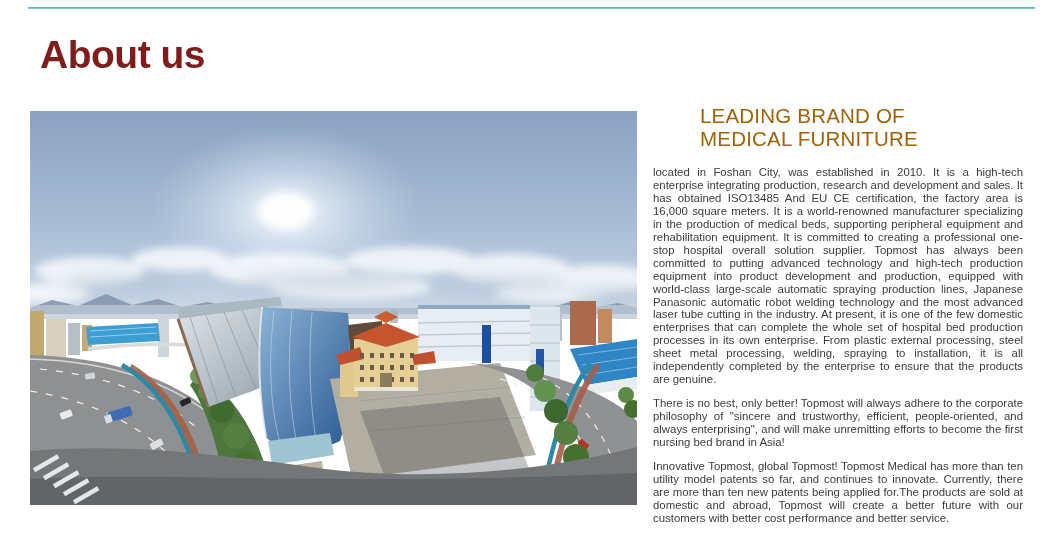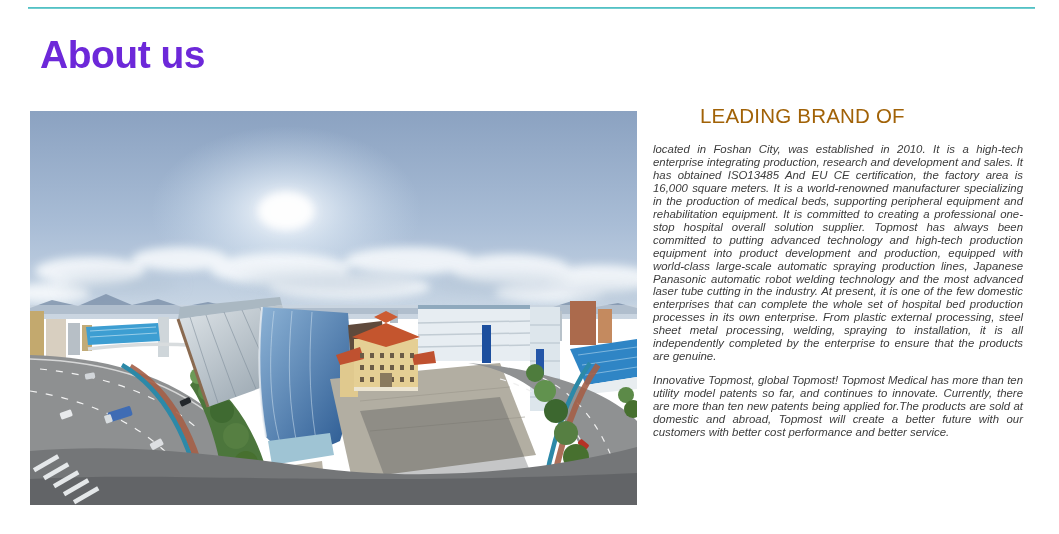--- a/index.html
+++ b/index.html
@@ -6,38 +6,37 @@
   body{
     width:1059px;height:534px;position:relative;overflow:hidden;
     background:#ffffff;font-family:"Liberation Sans",sans-serif;
   }
   .top-divider{
     position:absolute;left:28px;top:7px;width:1007px;height:2px;
     background:linear-gradient(#45babe,#7fd4d6);
   }
   .page-title{
     position:absolute;left:40px;top:33px;margin:0;
-    font-size:39px;font-weight:bold;color:#6d28d9;letter-spacing:-0.5px;
+    font-size:39px;font-weight:bold;color:#7f1d1d;letter-spacing:-0.5px;
   }
   .photo-wrap{
     position:absolute;left:30px;top:111px;width:607px;height:394px;overflow:hidden;
   }
   .photo-wrap svg{display:block;}
   .right-col{
     position:absolute;left:653px;top:104px;width:370px;
   }
   .headline{
     color:#a16207;font-size:20.5px;line-height:23px;font-weight:500;
     letter-spacing:0.2px;padding-left:47px;white-space:nowrap;
   }
   .body-text{margin-top:16px;}
   .body-text p{
     margin:0 0 11px 0;font-size:11.4px;line-height:12.95px;color:#3b3b3b;
     text-align:justify;
-    font-style:italic;
   }
 </style>
 </head>
 <body>
 
 <div class="top-divider"></div>
 
 <h1 class="page-title">About us</h1>
 
 <div class="photo-wrap">
@@ -240,18 +239,20 @@
       <rect x="22" y="366" width="28" height="4.5" transform="rotate(-30 36 368)"></rect>
       <rect x="32" y="374" width="28" height="4.5" transform="rotate(-30 46 376)"></rect>
       <rect x="42" y="382" width="28" height="4.5" transform="rotate(-30 56 384)"></rect>
     </g>
   </svg>
 </div>
 
 <div class="right-col">
   <div class="headline">
     <div>LEADING BRAND OF</div>
+    <div>MEDICAL FURNITURE</div>
   </div>
   <div class="body-text">
     <p>located in Foshan City, was established in 2010.  It is a high-tech enterprise integrating production, research and development and sales. It has obtained ISO13485 And EU CE certification, the  factory area is 16,000 square meters. It is a world-renowned manufacturer specializing in the production of medical beds, supporting peripheral equipment and rehabilitation equipment. It is committed to creating a professional one-stop hospital overall solution supplier. Topmost has always been committed to putting advanced technology and high-tech production equipment into product development and production, equipped with world-class large-scale automatic spraying production lines, Japanese Panasonic automatic robot welding technology and the most advanced laser tube cutting in the industry. At present, it is one of the few domestic enterprises that can complete the whole set of hospital bed production processes in its own enterprise. From plastic external processing, steel sheet metal processing, welding, spraying to installation, it is all independently completed by the enterprise to ensure that the products are genuine.</p>
+    <p>There is no best, only better! Topmost will always adhere to the corporate philosophy of "sincere and trustworthy, efficient, people-oriented, and always enterprising", and will make unremitting efforts to become the first nursing bed brand in Asia!</p>
     <p>Innovative Topmost, global Topmost! Topmost Medical has more than ten utility model patents so far, and continues to innovate. Currently, there are more than ten new patents being applied for.The products are sold at domestic  and abroad, Topmost will create a better future with our customers with better cost performance and better service.</p>
   </div>
 </div>
 
 </body></html>

